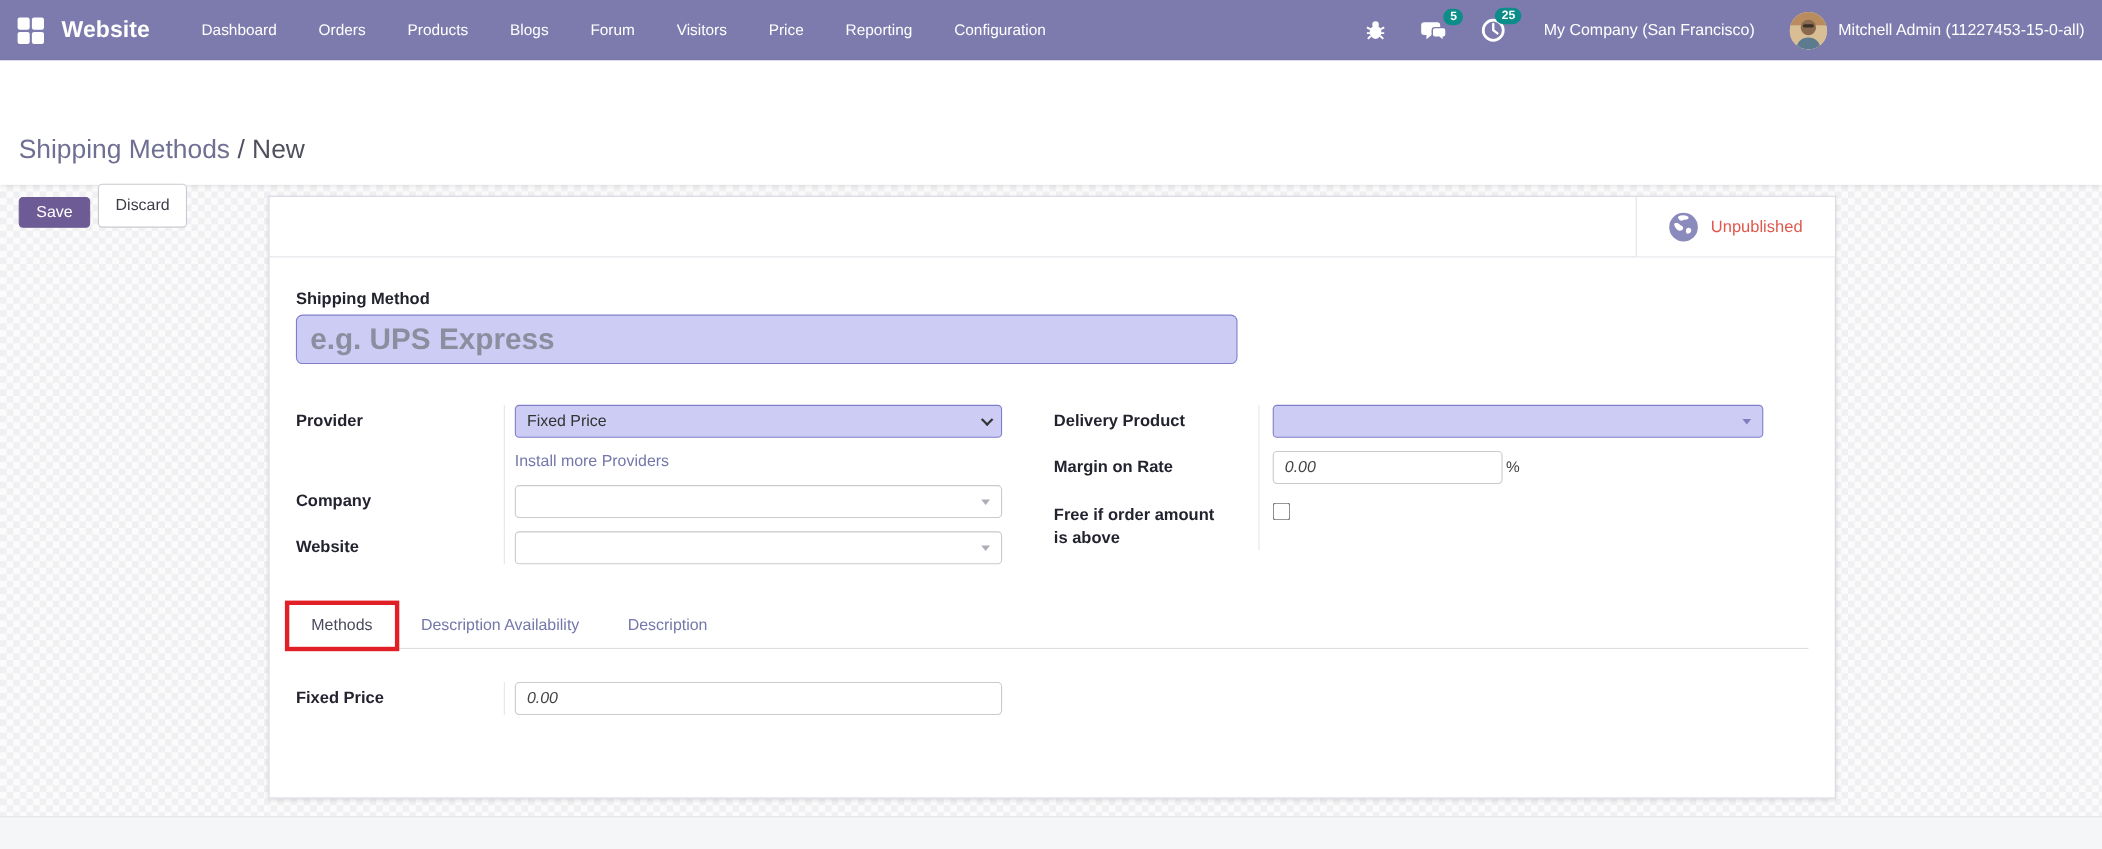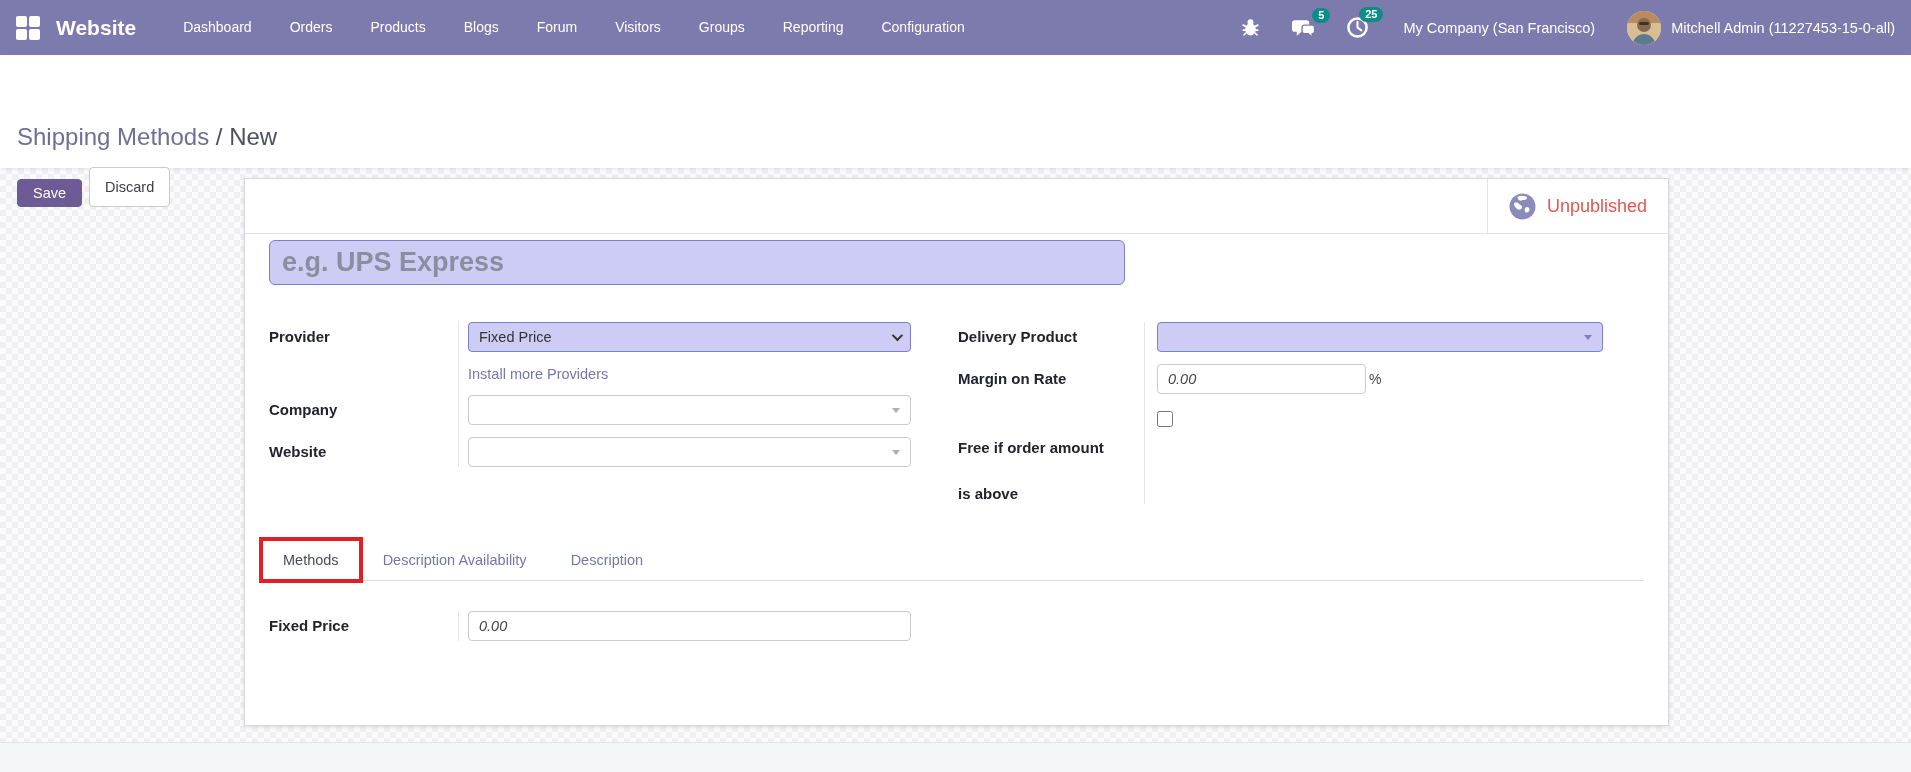--- a/index.html
+++ b/index.html
@@ -58,21 +58,21 @@
   
   .card {
     position:absolute; left:244px; top:178px; width:1425px; height:548px; z-index:3;
     background:#fff; border:1px solid #d7d7df; box-shadow:0 1px 4px rgba(0,0,0,.12);
   }
   .statusbar { position:relative; height:55px; border-bottom:1px solid #e2e2e8; }
   .publish-btn {
     position:absolute; right:0; top:0; width:181px; height:54px; border-left:1px solid #e2e2e8;
     display:flex; align-items:center; justify-content:center; gap:11px; cursor:pointer; background:#fff;
   }
-  .publish-label { font-size:18px; color:#e0584e; }
+  .publish-label { font-size:15px; color:#e0584e; }
 
   .card-content { padding:0 24px; }
 
   .name-label { margin-top:29px; font-size:15px; font-weight:bold; color:#23232f; }
   .name-input {
     margin-top:6px; width:856px; height:45px; background:#ccccf4;
     border:1px solid #7f7ec9; border-radius:6px; font-size:27px; color:#555;
     padding:0 12px; font-family:"Liberation Sans", sans-serif; outline:none; display:block;font-weight:bold;
   }
   .name-input::placeholder { color:#8d8da0; }
@@ -100,21 +100,21 @@
 
   .link { color:#7477a9; font-size:14.5px; cursor:pointer; display:inline-block; padding-top:2px;text-align:right; }
 
   .text-input {
     height:30px; border:1px solid #c9c9d0; border-radius:4px; background:#fff;
     font-size:14.5px; color:#444; padding:0 10px; font-family:"Liberation Sans", sans-serif; outline:none;font-style:italic;
   }
   .margin-input { width:209px; }
   .suffix { font-size:14px; color:#444; margin-left:3px; }
   .checkbox { width:16px; height:16px; margin-top:5px; accent-color:#6d5b95; cursor:pointer; }
-  .two-line span { display:block; line-height:21px;margin-top:25px; }
+  .two-line span { display:block; line-height:21px; }
 
   
   .tabs { margin-left:-8px; margin-top:35px; border-bottom:1px solid #dddde2; display:flex; height:42px; align-items:center; }
   .tab { font-size:14.5px; padding:0 22px; height:42px; line-height:42px; cursor:pointer; color:#7477a9; white-space:nowrap; }
   .tab.active { color:#494a5c; outline:4px solid #e11f26; outline-offset:-2px; }
 
   .tab-pane { margin-top:30px; }
   .fp-input { width:443px; }
 </style>
 </head>
@@ -128,21 +128,21 @@
       <i></i>
     </div>
   <div class="brand">Website</div>
   <div class="nav-menu">
     <span class="nav-item">Dashboard</span>
     <span class="nav-item">Orders</span>
     <span class="nav-item">Products</span>
     <span class="nav-item">Blogs</span>
     <span class="nav-item">Forum</span>
     <span class="nav-item">Visitors</span>
-    <span class="nav-item">Groups</span>
+    <span class="nav-item">Price</span>
     <span class="nav-item">Reporting</span>
     <span class="nav-item">Configuration</span>
   </div>
   <div class="nav-right">
     <span class="sys-icon">
       <svg width="21" height="21" viewBox="0 0 24 24">
           <g fill="none" stroke="#fff" stroke-width="2">
             <ellipse cx="12" cy="14" rx="5" ry="6" fill="#fff"></ellipse>
             <circle cx="12" cy="6" r="2.4" fill="#fff"></circle>
             <path d="M7 11 L3 9 M7 15 L3 15 M7 18 L4 21 M17 11 L21 9 M17 15 L21 15 M17 18 L20 21"></path>
@@ -202,20 +202,21 @@
           <circle cx="13.5" cy="13.5" r="13" fill="#8b8abc"></circle>
           <path fill="#fff" d="M9 3.5c2.5-1 6-1 8.5.3 1 .6.6 2-.5 2.6-1.2.7-2.8.2-4 .9-1 .6-2.5.4-3.3-.5C8.8 5.9 8 4 9 3.5z"></path>
           <path fill="#fff" d="M5.5 10c1.5-.8 3.6-.3 4.6 1 .8 1 2.4 1.2 2.9 2.4.6 1.3-.4 2.8-1.7 3.2-1.5.5-3.2-.3-4.2-1.5-1.2-1.4-3-3.9-1.6-5.1zM16.5 14.5c1-.9 2.8-.6 3.6.5.7 1 .5 2.5-.4 3.4-.8.8-2.2 1.5-3.2.8-1.2-.9-1.1-3.6 0-4.7z"></path>
         </svg>
       <span class="publish-label">Unpublished</span>
     </div>
   </div>
 
   <div class="card-content">
 
+    <div class="name-label">Shipping Method</div>
     <input class="name-input" type="text" placeholder="e.g. UPS Express" style="">
 
     <div class="columns">
 
       <div class="fgroup fgroup-left">
         <div class="flabel">Provider</div>
         <div class="ffield">
           <div class="combo combo-lav w-select">
             <span>Fixed Price</span>
             <span class="chev"></span>

